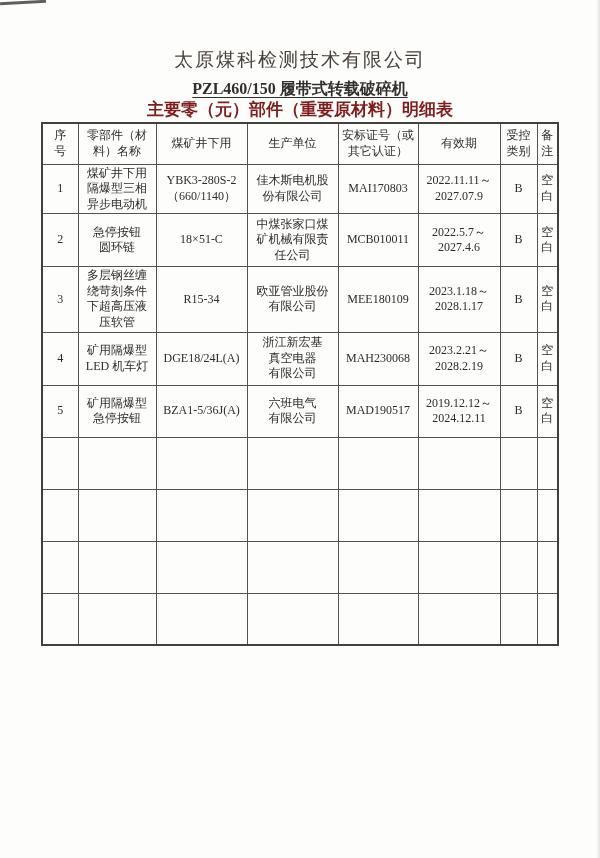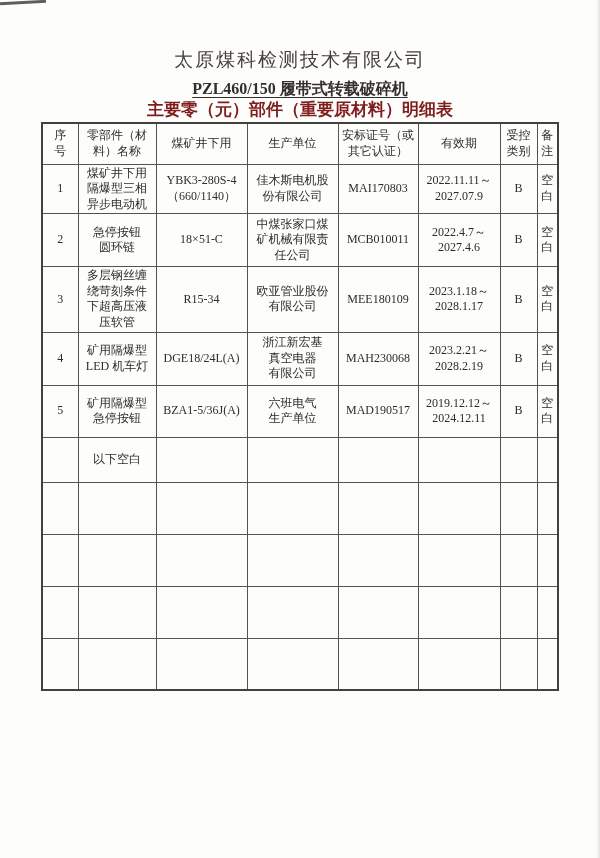--- a/index.html
+++ b/index.html
@@ -142,42 +142,42 @@
 类别</th>
         <th>备
 注</th>
       </tr>
 
       <tr class="r1">
         <td>1</td>
         <td>煤矿井下用
 隔爆型三相
 异步电动机</td>
-        <td>YBK3-280S-4
+        <td>YBK3-280S-2
 （660/1140）</td>
         <td>佳木斯电机股
 份有限公司</td>
         <td>MAI170803</td>
         <td>2022.11.11～
 2027.07.9</td>
         <td>B</td>
         <td>空
 白</td>
       </tr>
 
       <tr class="r2">
         <td>2</td>
         <td>急停按钮
 圆环链</td>
         <td>18×51-C</td>
         <td>中煤张家口煤
 矿机械有限责
 任公司</td>
         <td>MCB010011</td>
-        <td>2022.4.7～
+        <td>2022.5.7～
 2027.4.6</td>
         <td>B</td>
         <td>空
 白</td>
       </tr>
 
       <tr class="r3">
         <td>3</td>
         <td>多层钢丝缠
 绕苛刻条件
@@ -209,39 +209,29 @@
         <td>空
 白</td>
       </tr>
 
       <tr class="r5">
         <td>5</td>
         <td>矿用隔爆型
 急停按钮</td>
         <td>BZA1-5/36J(A)</td>
         <td>六班电气
-生产单位</td>
+有限公司</td>
         <td>MAD190517</td>
         <td>2019.12.12～
 2024.12.11</td>
         <td>B</td>
         <td>空
 白</td>
       </tr>
 
-      <tr class="rb">
-        <td></td>
-        <td>以下空白</td>
-        <td></td>
-        <td></td>
-        <td></td>
-        <td></td>
-        <td></td>
-        <td></td>
-      </tr>
 
       <tr class="re">
         <td></td>
           <td></td>
           <td></td>
           <td></td>
           <td></td>
           <td></td>
           <td></td>
           <td></td>

